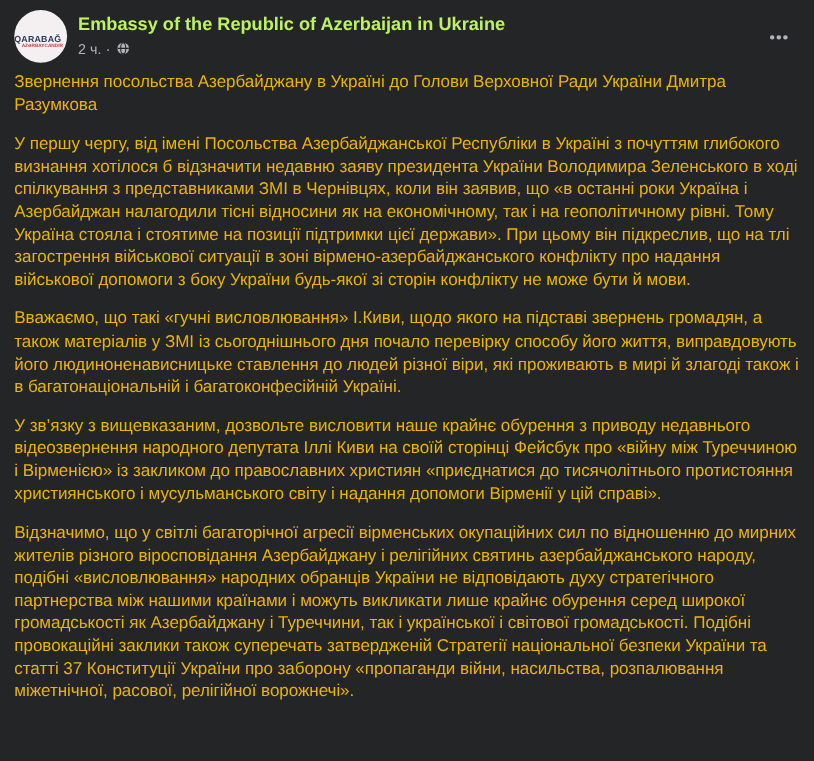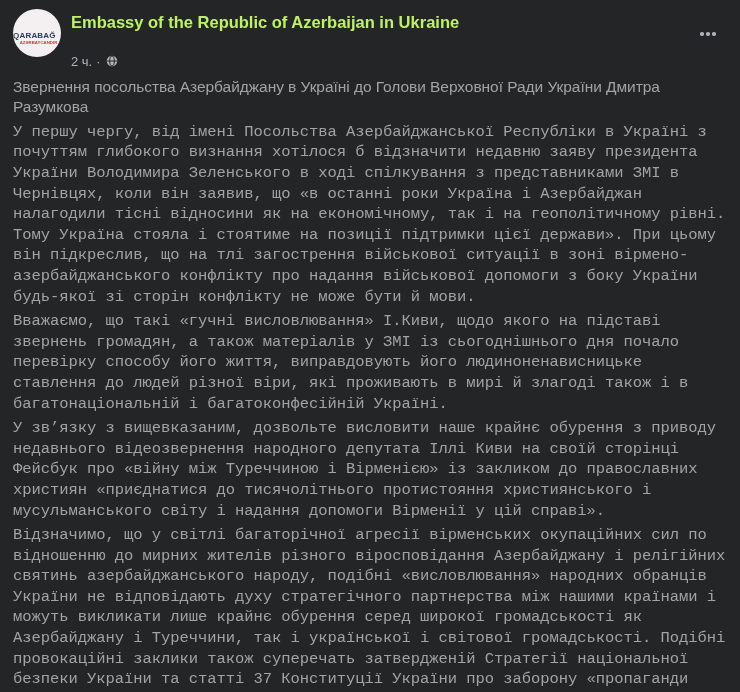--- a/index.html
+++ b/index.html
@@ -54,21 +54,21 @@
     min-width: 0;
   }
   .page-name {
     font-size: 16.5px;
     font-weight: 700;
     color: #bef264;
     line-height: 1.25;
     cursor: pointer;
   }
   .post-meta {
-    margin-top: 21px;
+    margin-top: 4px;
     display: flex;
     align-items: center;
     gap: 4px;
     font-size: 13px;
     color: #b0b3b8;
     text-align: right;
   }
   .meta-time { cursor: pointer; }
   .globe-icon { display: inline-flex; margin-left: 1px; }
   .more-button {
@@ -88,24 +88,24 @@
     background: #b0b3b8;
     display: block;
   }
   
   .post-body {
     padding: 4px 11px 16px 13px;
   }
   .post-body p {
     font-size: 15.5px;
     line-height: 20.6px;
-    color: #a3a3a3;
+    color: #eab308;
     letter-spacing: -0.05px;
   }
-  .post-body p + p { margin-top: 4px; font-family: Liberation Mono, monospace; }
+  .post-body p + p { margin-top: 15px; }
 </style>
 </head>
 <body>
 
 <div class="post-card">
 
   <div class="post-header">
     <div class="avatar">
       <span class="avatar-line1">QARABAĞ</span>
       <span class="avatar-line2">AZƏRBAYCANDIR</span>

